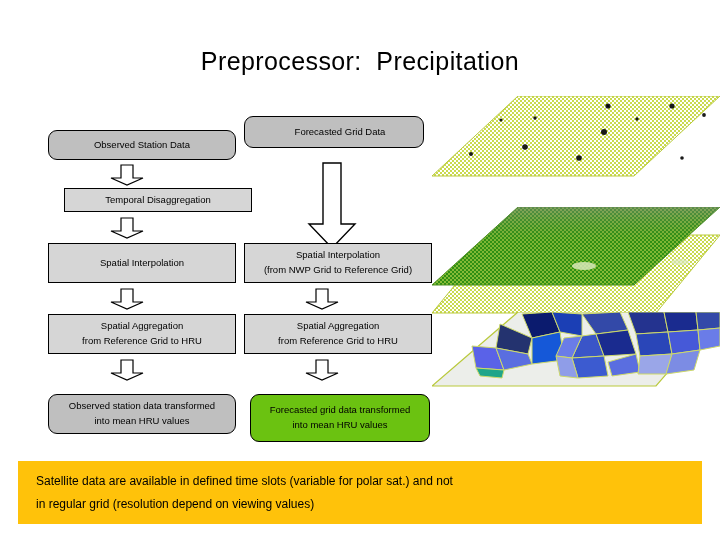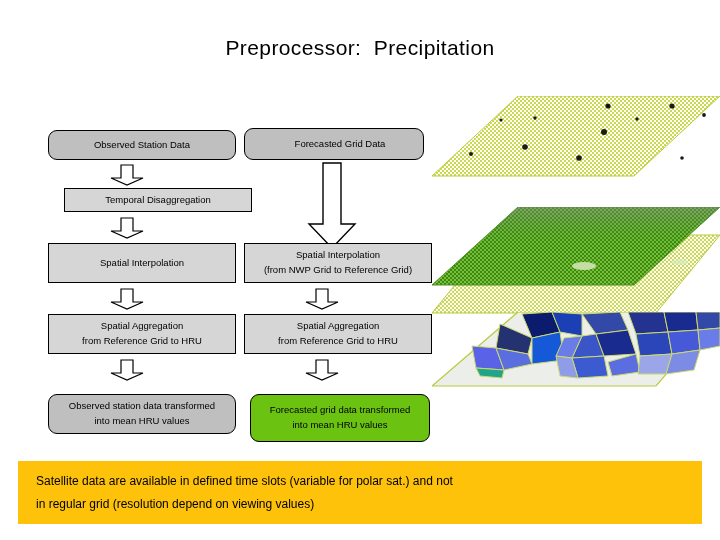--- a/index.html
+++ b/index.html
@@ -13,24 +13,24 @@
     position: relative;
     overflow: hidden;
     font-family: "Liberation Sans", sans-serif;
     -webkit-font-smoothing: none;
   }
 
   
   #slide-title {
     position: absolute;
     left: 0;
-    top: 36px;
+    top: 47px;
     width: 720px;
     text-align: center;
-    font-size: 21px;
+    font-size: 25px;
     color: #000000;
     letter-spacing: 0.4px;
     white-space: pre;
   }
 
   
   .flow-box {
     position: absolute;
     box-sizing: border-box;
     color: #000000;
@@ -266,21 +266,21 @@
   <svg viewBox="0 0 38 22">
     <path d="M13,1 L25,1 L25,14 L35,14 L19,21 L3,14 L13,14 Z" fill="#ffffff" stroke="#000000" stroke-width="1.2" stroke-linejoin="miter"></path>
   </svg>
 </div>
 
 <div class="flow-box box-round single-stack" style="left:48px; top:394px; width:188px; height:40px;">
   <span class="box-line">Observed station data transformed</span>
   <span class="box-line">into mean HRU values</span>
 </div>
 
-<div class="flow-box box-round" style="left:244px; top:128px; width:180px; height:32px;padding-left:12px;">
+<div class="flow-box box-round" style="left:244px; top:116px; width:180px; height:32px;padding-left:12px;">
   <span class="box-line">Forecasted Grid Data</span>
 </div>
 
 <div class="arrow-big" style="left:306px; top:162px;">
   <svg viewBox="0 0 52 88">
     <path d="M17,1 L35,1 L35,62 L49,62 L26,86 L3,62 L17,62 Z" fill="#ffffff" stroke="#000000" stroke-width="1.4" stroke-linejoin="miter"></path>
   </svg>
 </div>
 
 <div class="flow-box box-rect" style="left:244px; top:243px; width:188px; height:40px;">

